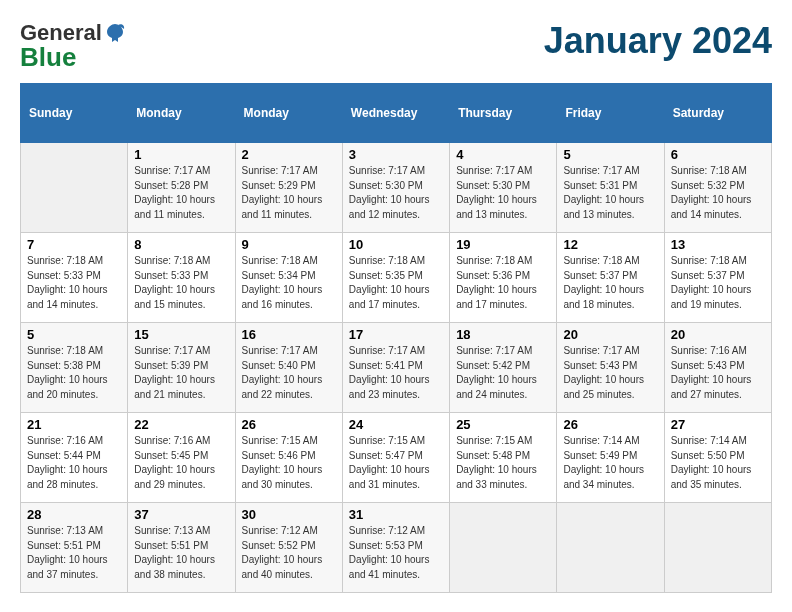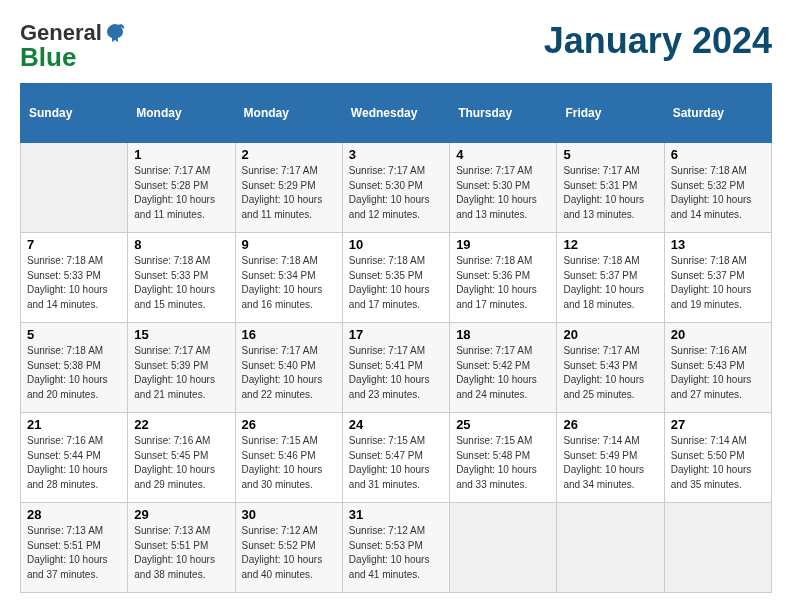--- a/index.html
+++ b/index.html
@@ -223,21 +223,21 @@
           <span class="day-num">27</span>
           <div class="day-info">Sunrise: 7:14 AM<br>Sunset: 5:50 PM<br>Daylight: 10 hours and 35 minutes.</div>
         </td>
       </tr>
       <tr>
         <td>
           <span class="day-num">28</span>
           <div class="day-info">Sunrise: 7:13 AM<br>Sunset: 5:51 PM<br>Daylight: 10 hours and 37 minutes.</div>
         </td>
         <td>
-          <span class="day-num">29</span>
+          <span class="day-num">37</span>
           <div class="day-info">Sunrise: 7:13 AM<br>Sunset: 5:51 PM<br>Daylight: 10 hours and 38 minutes.</div>
         </td>
         <td>
           <span class="day-num">30</span>
           <div class="day-info">Sunrise: 7:12 AM<br>Sunset: 5:52 PM<br>Daylight: 10 hours and 40 minutes.</div>
         </td>
         <td>
           <span class="day-num">31</span>
           <div class="day-info">Sunrise: 7:12 AM<br>Sunset: 5:53 PM<br>Daylight: 10 hours and 41 minutes.</div>
         </td>

